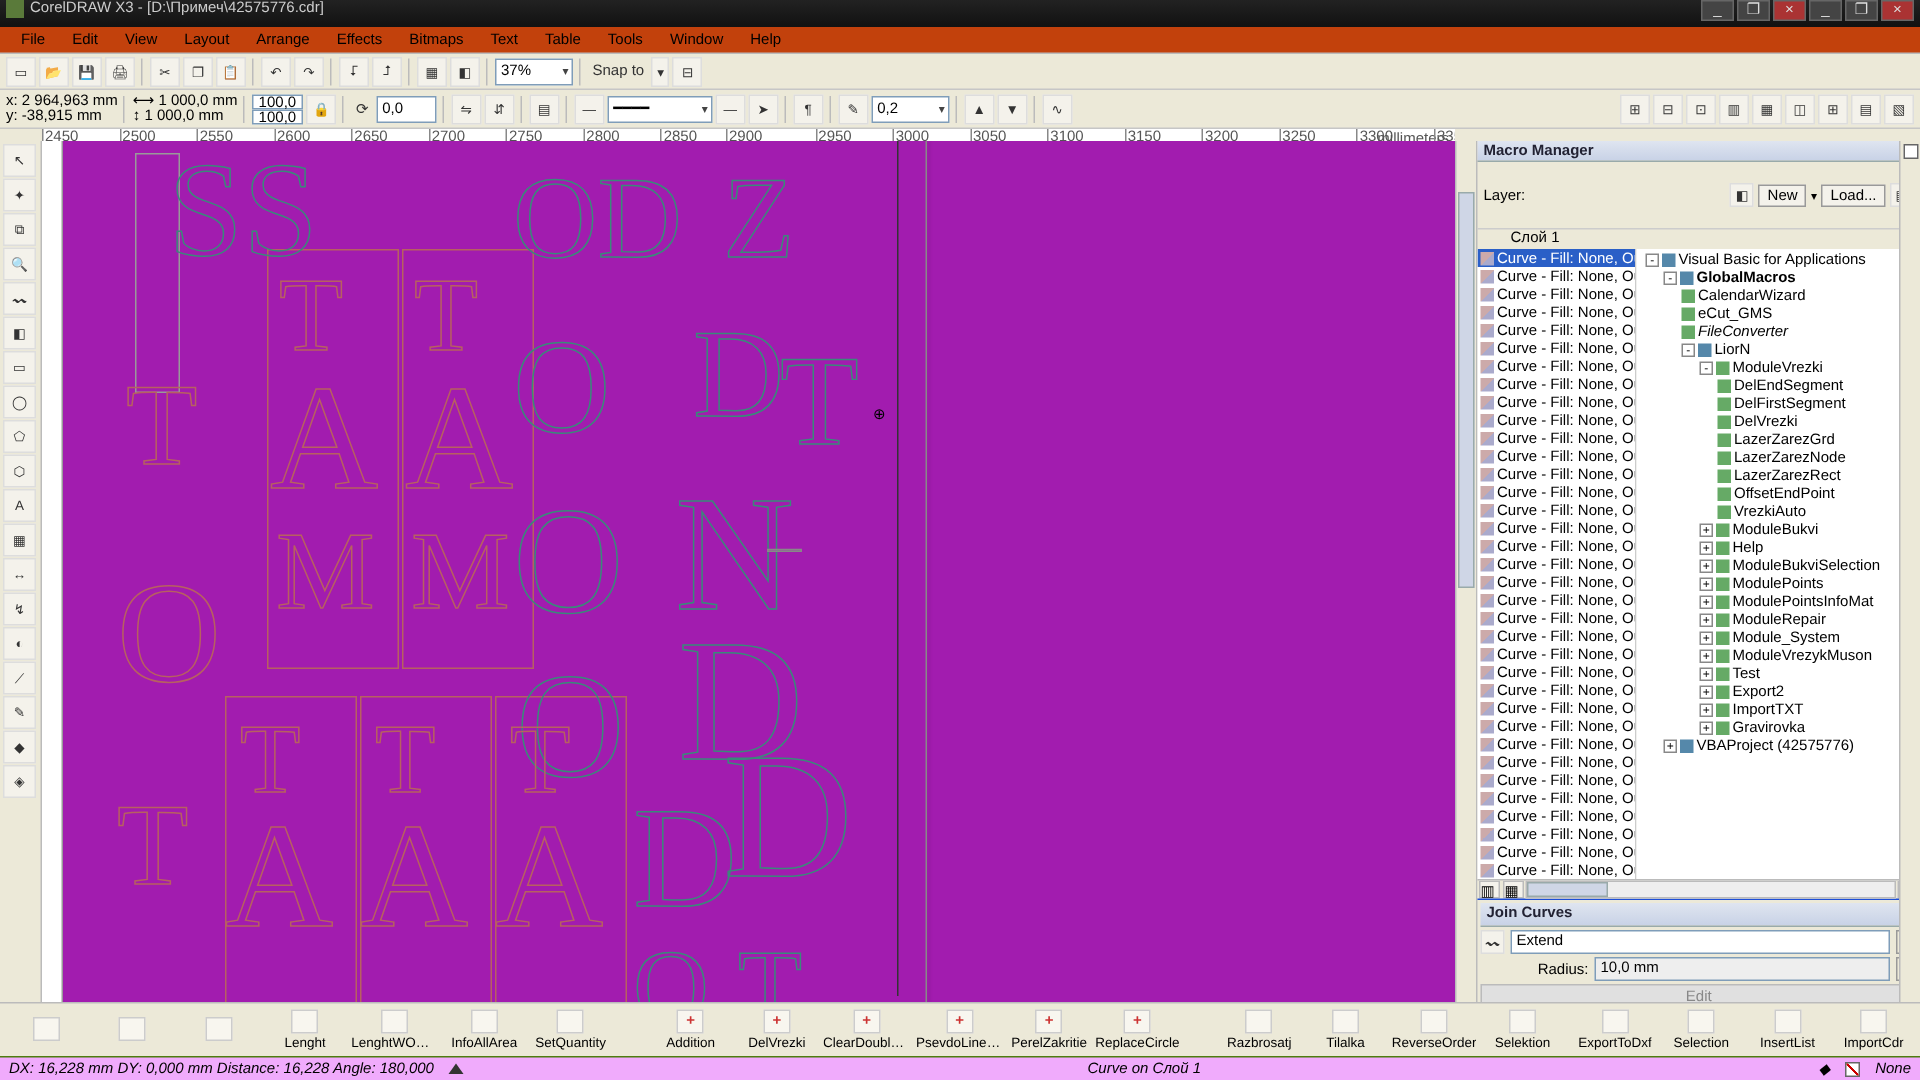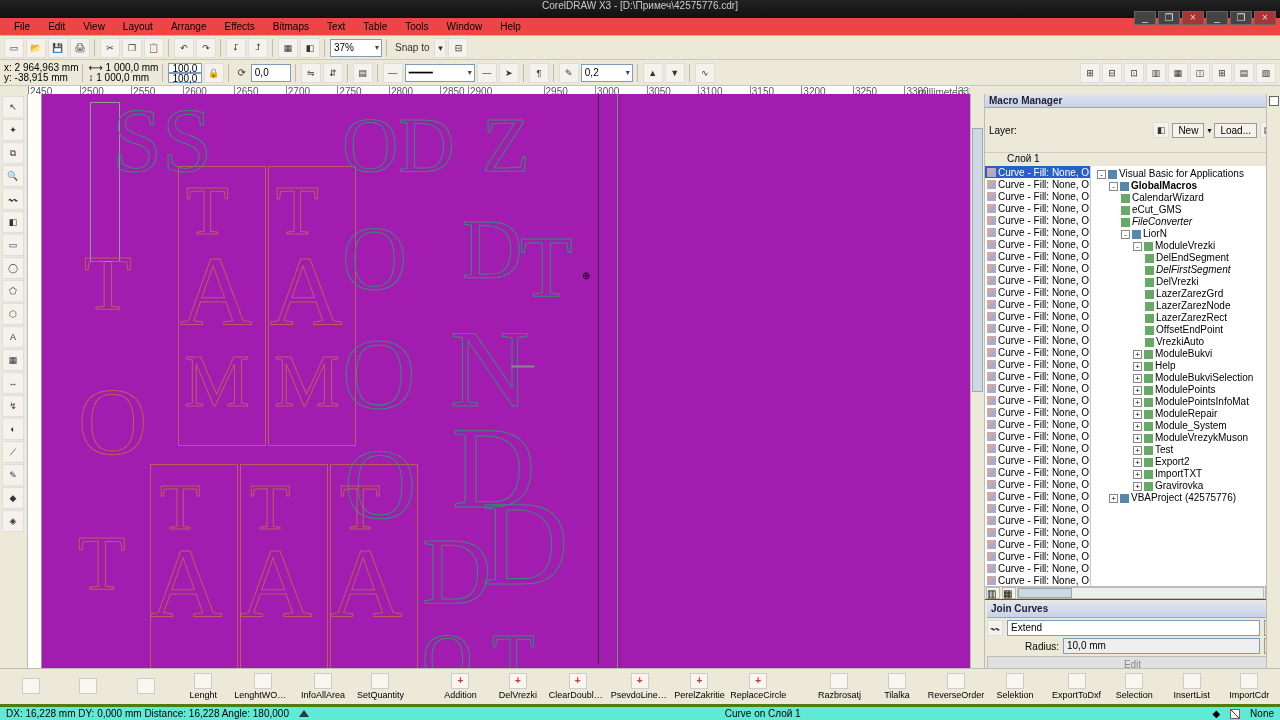--- a/index.html
+++ b/index.html
@@ -1,26 +1,26 @@
 <!DOCTYPE html>
 <html><head>
 <meta charset="utf-8">
 <style>
 * { margin:0; padding:0; box-sizing:border-box; font-family:Tahoma,Arial,sans-serif; font-size:10px; user-select:none; }
 body { background:#ece9d8; width:1280px; height:720px; overflow:hidden; position:relative; }
 
 
-.title-bar { height:18px; background:linear-gradient(#222,#111); color:#ccc; display:flex; align-items:center; padding:0 4px;flex-direction:column; }
+.title-bar { height:18px; background:linear-gradient(#222,#111); color:#ccc; display:flex; align-items:flex-start; padding:0 4px; }
 .title-bar .doc-icon { width:12px; height:12px; background:#5a7a3a; margin-right:4px; }
 .title-bar .win-btns { margin-left:auto; display:flex; gap:2px; }
 .title-bar .win-btn { width:22px; height:14px; background:#444; border:1px solid #666; color:#ddd; text-align:center; line-height:12px; cursor:pointer; }
 .title-bar .win-btn.close { background:#a33; }
 
 
-.menu-bar { height:18px; background:#ef4444; border-bottom:1px solid #bbb; display:flex; align-items:center; padding:0 6px; gap:2px; }
+.menu-bar { height:18px; background:#c2410c; border-bottom:1px solid #bbb; display:flex; align-items:center; padding:0 6px; gap:2px; }
 .menu-bar span { padding:1px 8px; cursor:pointer; }
 
 
 .toolbar { height:24px; background:#ece9d8; border-bottom:1px solid #c6c6c6; display:flex; align-items:center; padding:0 4px; gap:2px; }
 .tbtn { width:20px; height:20px; border:1px solid #ddd; background:#f4f2eb; display:flex; align-items:center; justify-content:center; cursor:pointer; font-size:9px; color:#333; }
 .tsep { width:2px; height:18px; border-left:1px solid #bbb; margin:0 2px; }
 .tcombo { height:18px; border:1px solid #7f9db9; background:#fff; padding:0 14px 0 3px; position:relative; min-width:40px; line-height:16px; }
 .tcombo::after { content:"▾"; position:absolute; right:2px; top:0; color:#444; font-size:8px; }
 .tinput { height:18px; border:1px solid #7f9db9; background:#fff; padding:0 3px; line-height:16px; }
 .tlbl { padding:0 3px; color:#333; }
@@ -92,21 +92,21 @@
 
 
 .macro-bar { position:absolute; left:0; right:0; bottom:16px; height:36px; background:#ece9d8; border-top:1px solid #bbb; display:flex; align-items:center; padding:0 4px; gap:4px; overflow:hidden; }
 .macro-btn { display:flex; flex-direction:column; align-items:center; width:58px; cursor:pointer; }
 .macro-btn .ic { width:18px; height:16px; border:1px solid #ccc; background:#f8f6ef; margin-bottom:1px; position:relative; }
 .macro-btn .ic.plus::after { content:"+"; position:absolute; inset:0; color:#c33; text-align:center; line-height:14px; font-weight:bold; }
 .macro-btn .lbl { font-size:9px; white-space:nowrap; overflow:hidden; text-overflow:ellipsis; max-width:58px; }
 .macro-bar .gap { flex:1; }
 
 
-.status-bar { position:absolute; left:0; right:0; bottom:0; height:16px; background:#5eead4; border-top:3px solid #4d7c0f; display:flex; align-items:center; padding:0 6px; gap:10px; }
+.status-bar { position:absolute; left:0; right:0; bottom:0; height:16px; background:#f0abfc; border-top:1px solid #4d7c0f; display:flex; align-items:center; padding:0 6px; gap:10px;font-style:italic; }
 .status-bar .cell { white-space:nowrap; }
 .status-bar .fill-sw { width:10px; height:10px; border:1px solid #666; background:#fff; position:relative; }
 .status-bar .fill-sw.none::after { content:""; position:absolute; inset:0; background:linear-gradient(45deg,transparent 45%,#c00 45%,#c00 55%,transparent 55%); }
 .status-bar .spacer { flex:1; }
 .status-bar .tri { width:0; height:0; border-left:5px solid transparent; border-right:5px solid transparent; border-bottom:7px solid #333; margin-right:4px; cursor:pointer; }
 
 
 .color-strip { position:absolute; top:94px; right:0; width:14px; bottom:52px; background:#ece9d8; border-left:1px solid #bbb; display:flex; flex-direction:column; align-items:center; padding:2px 0; gap:1px; }
 .color-strip .sw { width:10px; height:10px; border:1px solid #666; }
 </style>
@@ -222,21 +222,21 @@
   <span class="units">millimeters</span>
 <div class="tick" style="left: 0px;">2450</div>
     <div class="tick" style="left: 51.5556px;">2500</div>
     <div class="tick" style="left: 103.111px;">2550</div>
     <div class="tick" style="left: 154.667px;">2600</div>
     <div class="tick" style="left: 206.222px;">2650</div>
     <div class="tick" style="left: 257.778px;">2700</div>
     <div class="tick" style="left: 309.333px;">2750</div>
     <div class="tick" style="left: 360.889px;">2800</div>
     <div class="tick" style="left: 412.444px;">2850</div>
-    <div class="tick" style="left: 440px;">2900</div>
+    <div class="tick" style="left: 456px;">2900</div>
     <div class="tick" style="left: 515.556px;">2950</div>
     <div class="tick" style="left: 567.111px;">3000</div>
     <div class="tick" style="left: 618.667px;">3050</div>
     <div class="tick" style="left: 670.222px;">3100</div>
     <div class="tick" style="left: 721.778px;">3150</div>
     <div class="tick" style="left: 773.333px;">3200</div>
     <div class="tick" style="left: 824.889px;">3250</div>
     <div class="tick" style="left: 876.444px;">3300</div>
     <div class="tick" style="left: 928px;">3350</div>
   </div>
@@ -475,21 +475,21 @@
         </div>
       <div class="macro-tree" id="macrotree">
           <div class="node" style="padding-left: 4px;"><span class="exp">-</span><span class="proj-ico"></span><span>Visual Basic for Applications</span></div>
           <div class="node" style="padding-left: 16px;"><span class="exp">-</span><span class="proj-ico"></span><span style="font-weight:bold">GlobalMacros</span></div>
           <div class="node" style="padding-left: 28px;"><span class="mod-ico"></span><span>CalendarWizard</span></div>
           <div class="node" style="padding-left: 28px;"><span class="mod-ico"></span><span>eCut_GMS</span></div>
           <div class="node" style="padding-left: 28px; font-style: italic;"><span class="mod-ico"></span><span>FileConverter</span></div>
           <div class="node" style="padding-left: 28px;"><span class="exp">-</span><span class="proj-ico"></span><span>LiorN</span></div>
           <div class="node" style="padding-left: 40px;"><span class="exp">-</span><span class="mod-ico"></span><span>ModuleVrezki</span></div>
           <div class="node" style="padding-left: 52px;"><span class="mod-ico"></span><span>DelEndSegment</span></div>
-          <div class="node" style="padding-left: 52px; font-style: italic;"><span class="mod-ico"></span><span>DelFirstSegment</span></div>
+          <div class="node" style="padding-left: 52px;"><span class="mod-ico"></span><span>DelFirstSegment</span></div>
           <div class="node" style="padding-left: 52px;"><span class="mod-ico"></span><span>DelVrezki</span></div>
           <div class="node" style="padding-left: 52px;"><span class="mod-ico"></span><span>LazerZarezGrd</span></div>
           <div class="node" style="padding-left: 52px;"><span class="mod-ico"></span><span>LazerZarezNode</span></div>
           <div class="node" style="padding-left: 52px;"><span class="mod-ico"></span><span>LazerZarezRect</span></div>
           <div class="node" style="padding-left: 52px;"><span class="mod-ico"></span><span>OffsetEndPoint</span></div>
           <div class="node" style="padding-left: 52px;"><span class="mod-ico"></span><span>VrezkiAuto</span></div>
           <div class="node" style="padding-left: 40px;"><span class="exp">+</span><span class="mod-ico"></span><span>ModuleBukvi</span></div>
           <div class="node" style="padding-left: 40px;"><span class="exp">+</span><span class="mod-ico"></span><span>Help</span></div>
           <div class="node" style="padding-left: 40px;"><span class="exp">+</span><span class="mod-ico"></span><span>ModuleBukviSelection</span></div>
           <div class="node" style="padding-left: 40px;"><span class="exp">+</span><span class="mod-ico"></span><span>ModulePoints</span></div>

